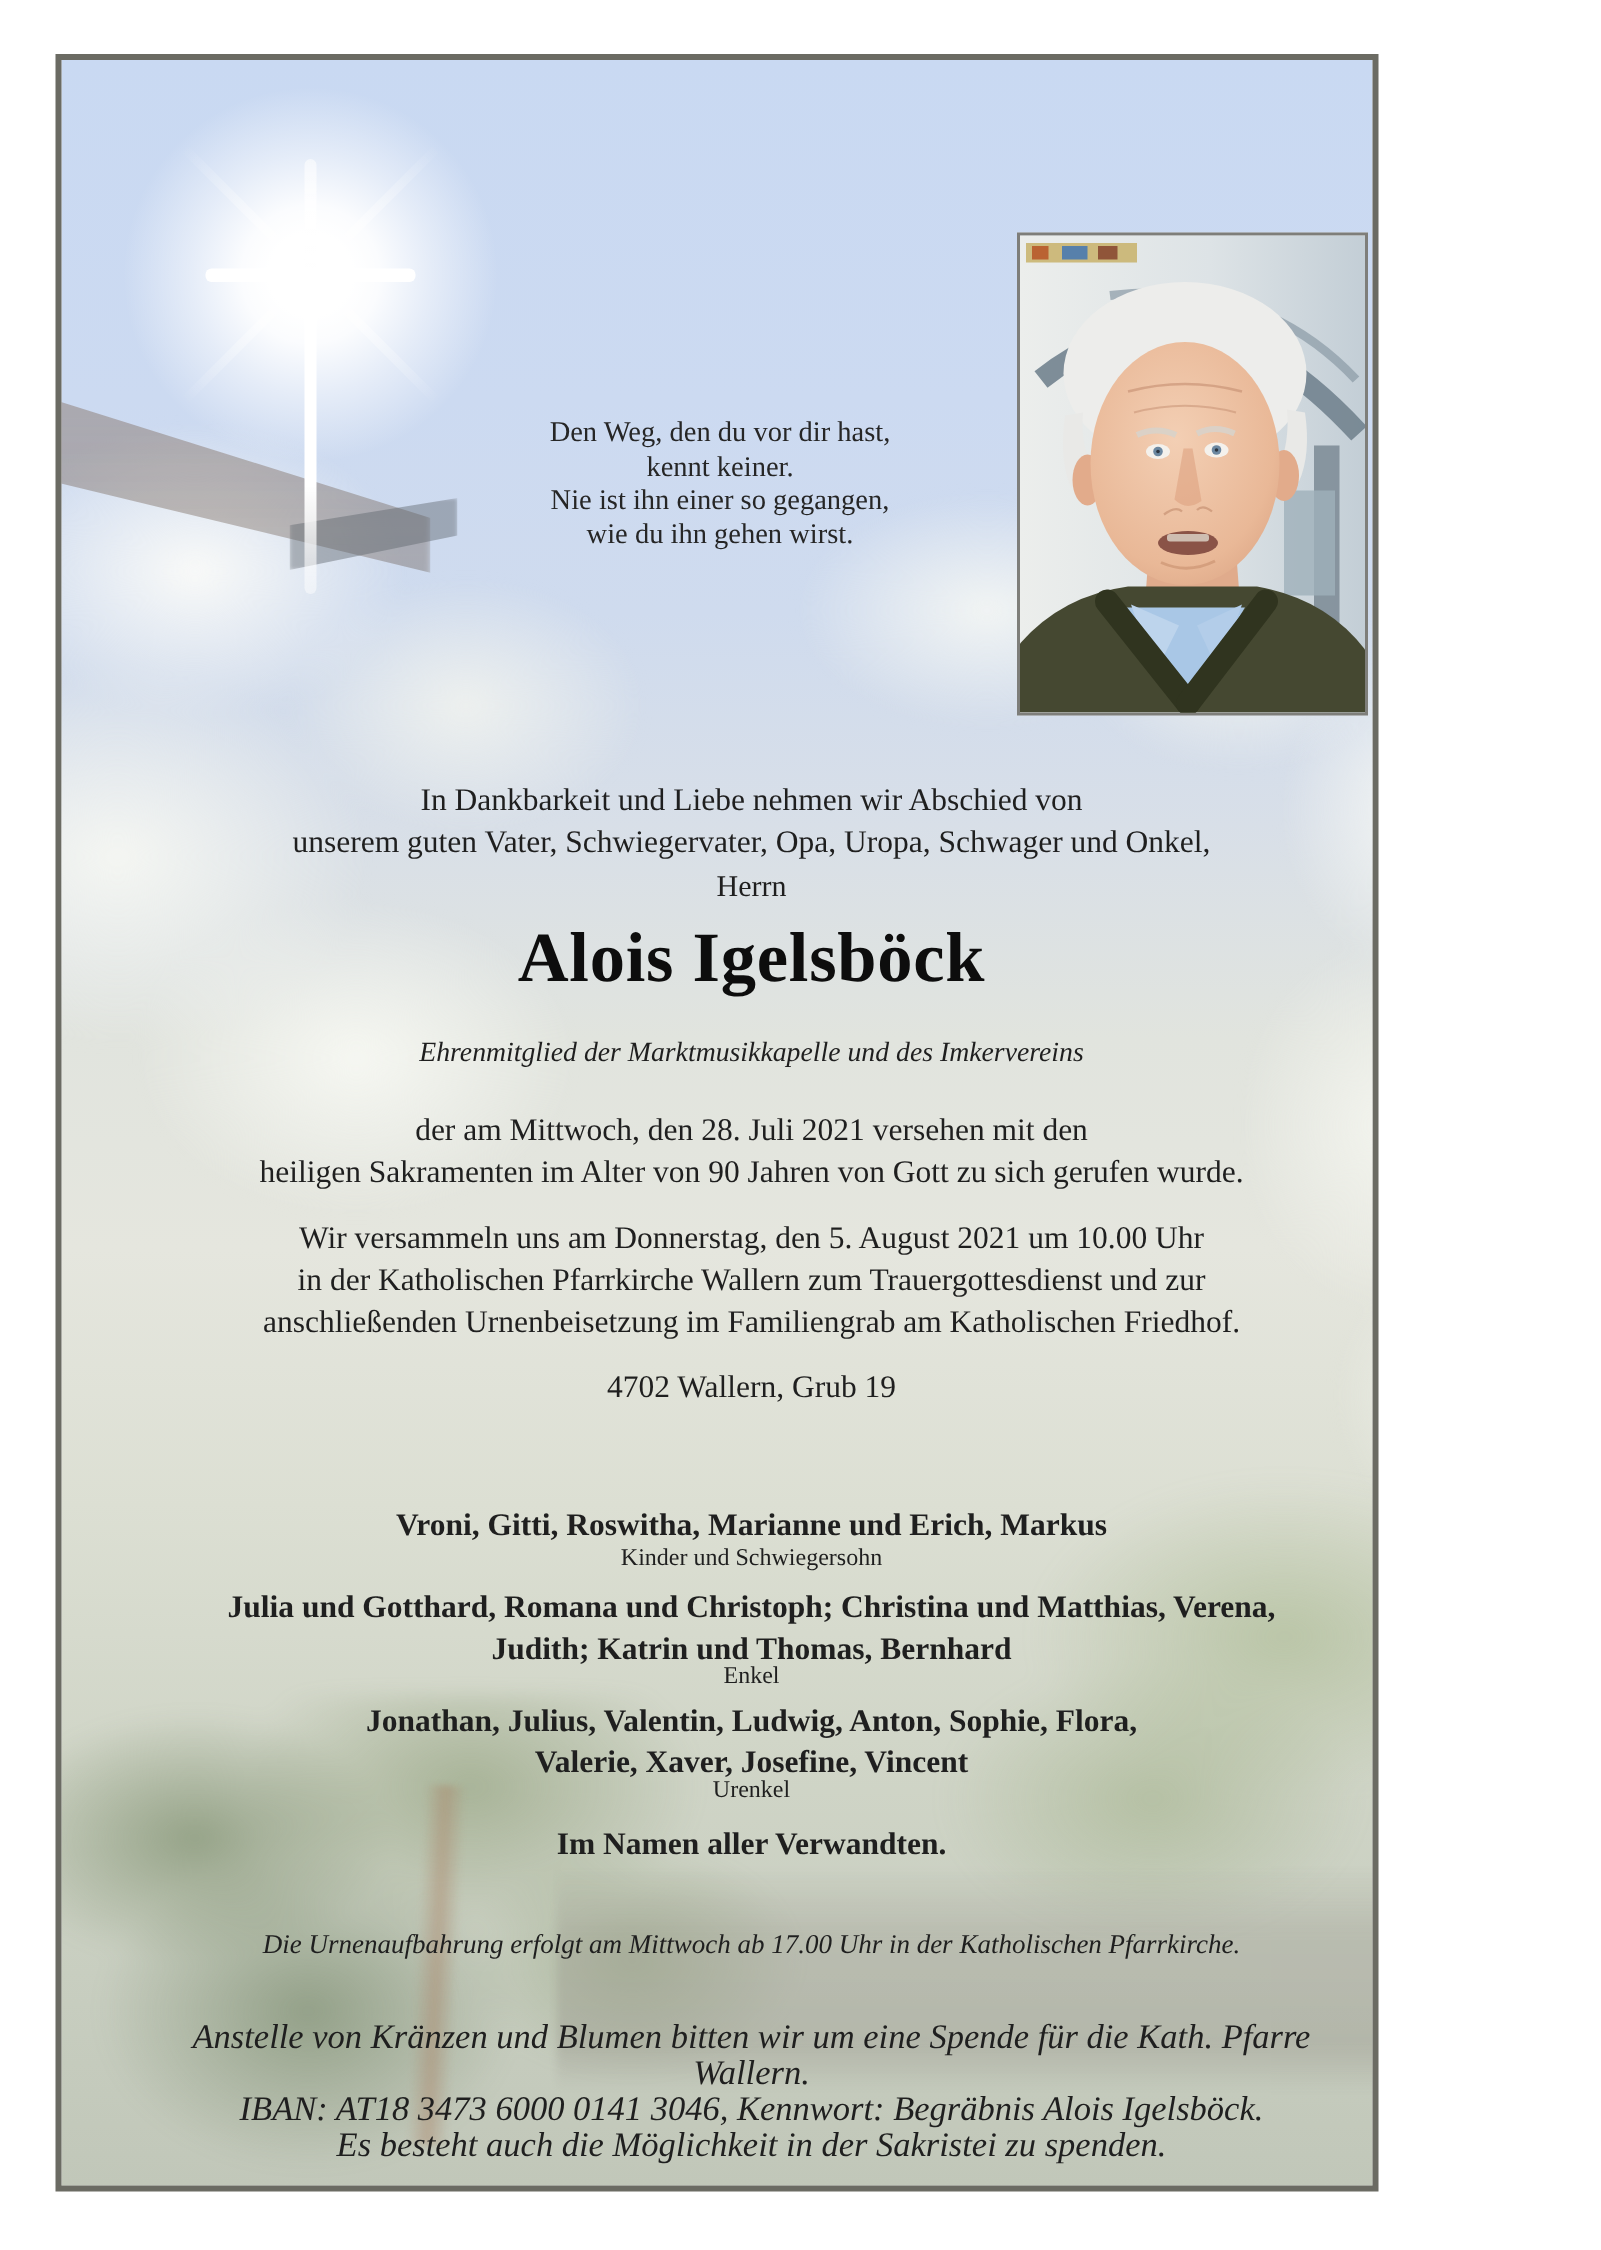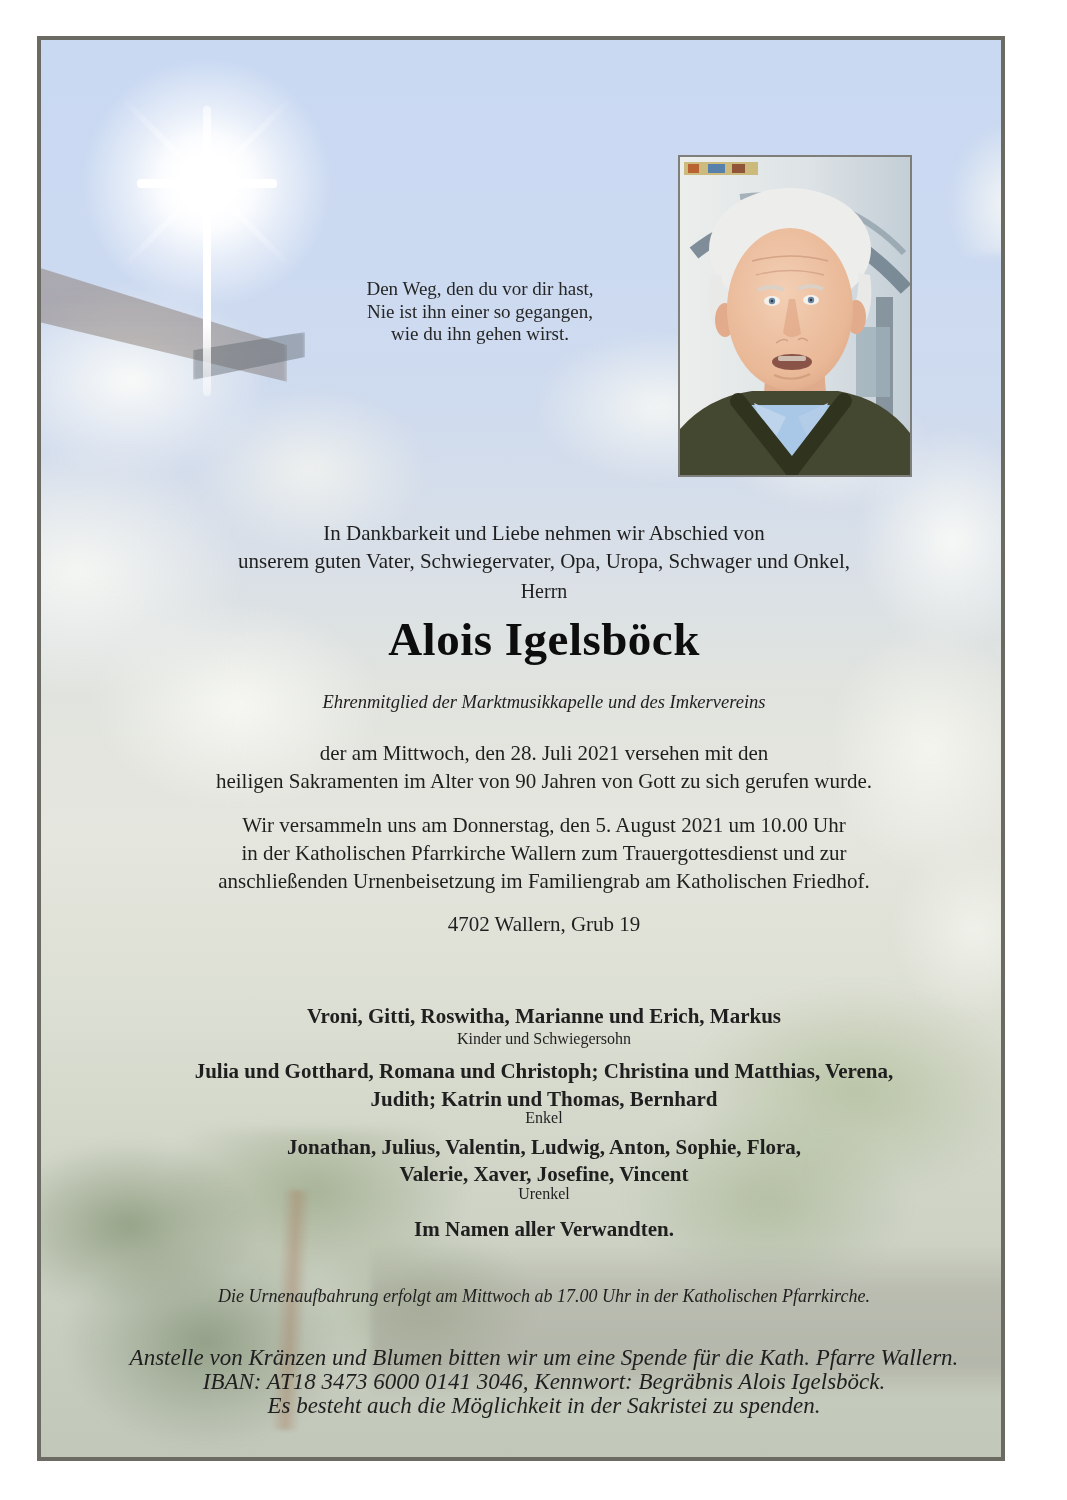--- a/index.html
+++ b/index.html
@@ -2,21 +2,21 @@
 <html><head>
 <meta charset="utf-8">
 <style>
   * { box-sizing: border-box; }
   html,body { margin:0; padding:0; background:#ffffff; }
   .page {
     position:relative; width:1067px; height:1500px; background:#ffffff; overflow:hidden;
     font-family:"Liberation Serif","DejaVu Serif",serif;
   }
   .card {
-    position:absolute; left:37px; top:36px; width:968px; height:1425px;
+    position:absolute; left:37px; top:36px; width:882px; height:1425px;
     border:4px solid #6b6b63; overflow:hidden;
     background:linear-gradient(180deg,
       #c9d9f2 0%, #ccdaf1 16%, #cfdbee 26%, #d8dfe8 36%,
       #e1e4de 46%, #e5e6de 56%, #dcdfd3 68%, #d0d5c7 80%,
       #c8cec0 90%, #c1c7b9 100%);
   }
   .bg, .bg div { position:absolute; }
   
   .blossom-left { left:-40px; top:240px; width:430px; height:560px;
     background:
@@ -154,20 +154,21 @@
       <div class="foliage-left"></div>
       <div class="meadow-right"></div>
       <div class="wall"></div>
       <div class="trunk"></div>
       <div class="fence-rail"></div>
       <div class="fence"></div>
     </div>
 
     <div class="poem">
       <div>Den Weg, den du vor dir hast,</div>
+      <div>kennt keiner.</div>
       <div>Nie ist ihn einer so gegangen,</div>
       <div>wie du ihn gehen wirst.</div>
     </div>
 
     <figure class="portrait">
       <svg viewBox="0 0 230 318" preserveAspectRatio="none">
         <defs>
           <radialGradient id="skin" cx="45%" cy="40%" r="75%">
             <stop offset="0%" stop-color="#f3cfb4"></stop>
             <stop offset="70%" stop-color="#e9b897"></stop>

